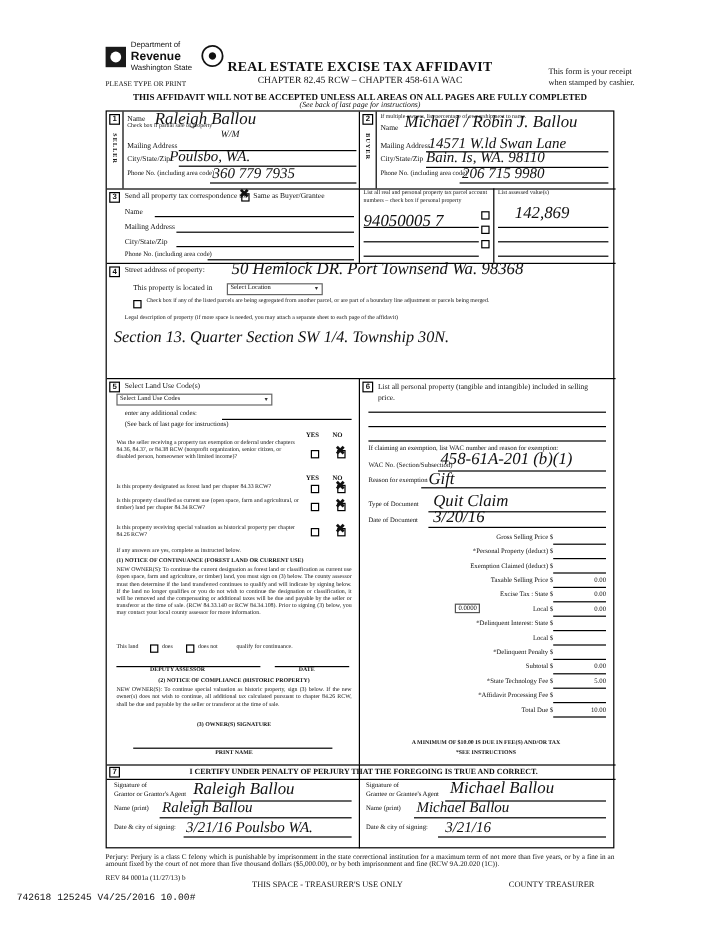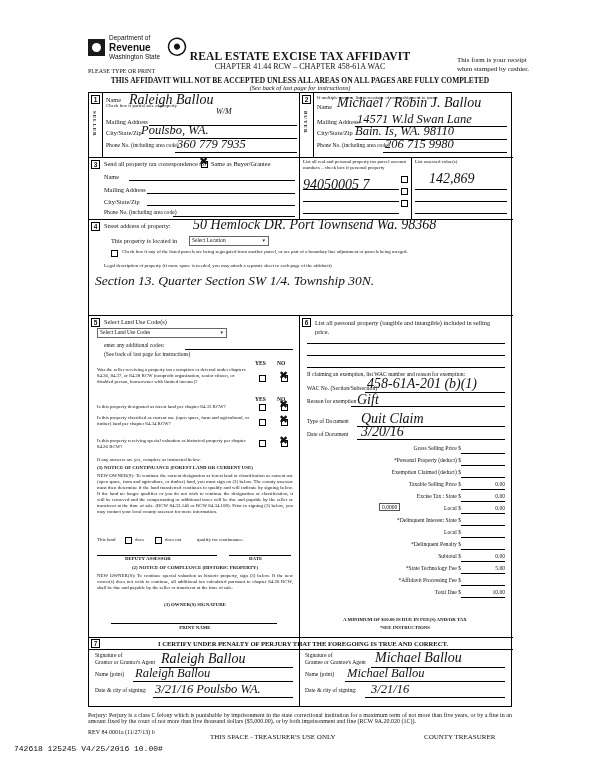--- a/index.html
+++ b/index.html
@@ -60,21 +60,21 @@
     <div class="logo-txt">
       <div>Department of</div>
       <div class="b">Revenue</div>
       <div>Washington State</div>
     </div>
     <div class="swirl">⦿</div>
   </div>
 
   <div class="pleasetype">PLEASE TYPE OR PRINT</div>
   <div class="title">REAL ESTATE EXCISE TAX AFFIDAVIT</div>
-  <div class="subtitle">CHAPTER 41.44 RCW – CHAPTER 458-61A WAC</div>
+  <div class="subtitle">CHAPTER 82.45 RCW – CHAPTER 458-61A WAC</div>
   <div class="notice">THIS AFFIDAVIT WILL NOT BE ACCEPTED UNLESS ALL AREAS ON ALL PAGES ARE FULLY COMPLETED</div>
   <div class="notice2">(See back of last page for instructions)</div>
   <div class="receipt" style="white-space:pre-line;margin-left:32px;">This form is your receipt
 when stamped by cashier.</div>
 
   <div class="frame">
 
     <div class="hline" style="left:0;top:64px;width:424px;height:1px;"></div>
     <div class="hline" style="left:0;top:126px;width:424px;height:1px;"></div>
     <div class="hline" style="left:0;top:222px;width:424px;height:1px;"></div>
@@ -92,21 +92,21 @@
 
     <div class="vline" style="left:210px;top:544px;width:1px;height:70px;"></div>
     <div class="hline" style="left:0;top:556px;width:424px;height:1px;"></div>
 
     <div style="position:absolute;left:2px;top:2px;" class="num">1</div>
     <div class="side-lbl" style="left:3px;top:18px;">SELLER</div>
 
     <div class="lbl" style="position:absolute;left:17px;top:3px;">Name</div>
     <div class="tiny" style="position:absolute;left:17px;top:10px;">Check box if partial sale of property</div>
     <div class="hand hand-big" style="position:absolute;left:40px;top:-1px;">Raleigh Ballou</div>
-    <div class="hand2" style="position:absolute;left:95px;top:14px;font-size:8px;margin-left:32px;">W/M</div>
+    <div class="hand2" style="position:absolute;left:95px;top:14px;font-size:8px;">W/M</div>
 
     <div class="lbl" style="position:absolute;left:17px;top:25px;">Mailing Address</div>
     <div class="hline" style="left:60px;top:32px;width:148px;height:1px;"></div>
 
     <div class="lbl" style="position:absolute;left:17px;top:36px;">City/State/Zip</div>
     <div class="hand" style="position:absolute;left:52px;top:30px;">Poulsbo, WA.</div>
     <div class="hline" style="left:60px;top:45px;width:148px;height:1px;"></div>
 
     <div class="lbl lbl-s" style="position:absolute;left:17px;top:49px;">Phone No. (including area code)</div>
     <div class="hand" style="position:absolute;left:88px;top:44px;">360 779 7935</div>

